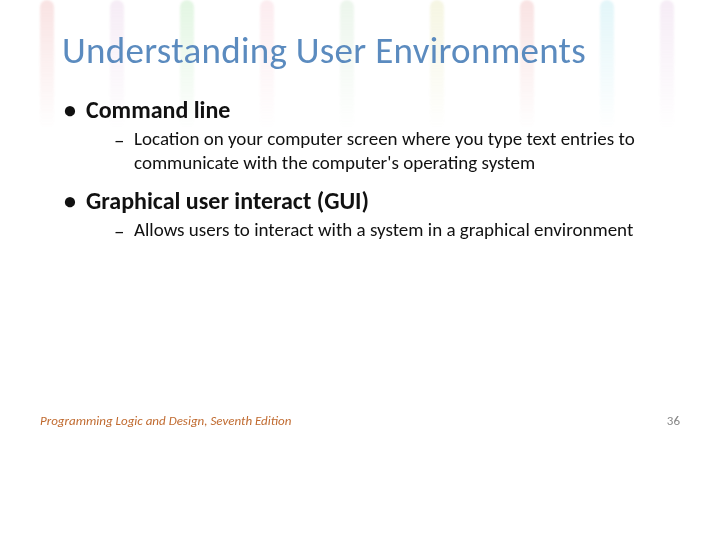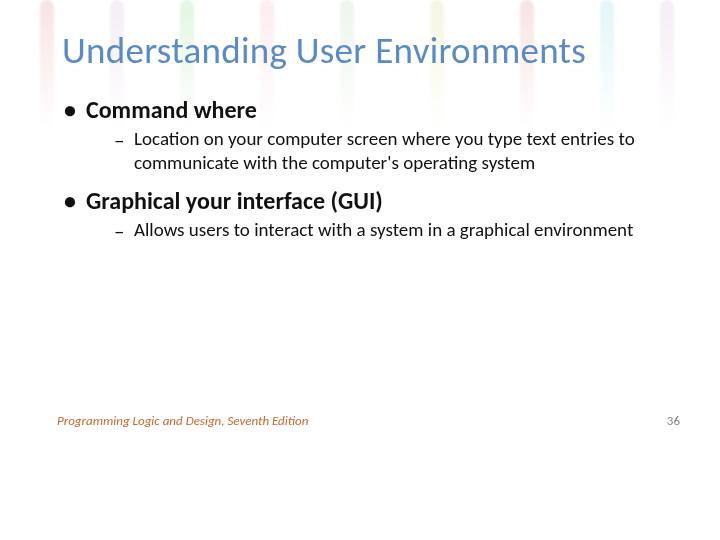--- a/index.html
+++ b/index.html
@@ -96,21 +96,21 @@
     content: "–";
     position: absolute;
     left: 0;
     top: 0;
     font-size: 21px;
     color: #111;
   }
   .footer {
     position: absolute;
     bottom: 16px;
-    left: 57px;
+    left: 40px;
     right: 40px;
     display: flex;
     justify-content: space-between;
     align-items: baseline;
     font-size: 13px;
   }
   .footer-left {
     color: #c06a2f;
     font-style: italic;
   }
@@ -131,27 +131,27 @@
   <div class="streak s7"></div>
     <div class="streak s8"></div>
     <div class="streak s9"></div>
 </div>
 
 <div class="slide">
   <h1 class="title">Understanding User Environments</h1>
 
   <ul class="lvl1">
     <li>
-      <span>Command where</span>
+      <span>Command line</span>
       <ul class="lvl2">
         <li>Location on your computer screen where you type text entries to communicate with the computer's operating system</li>
       </ul>
     </li>
     <li>
-      <span>Graphical your interface (GUI)</span>
+      <span>Graphical user interact (GUI)</span>
       <ul class="lvl2">
         <li>Allows users to interact with a system in a graphical environment</li>
       </ul>
     </li>
   </ul>
 
   <div class="footer">
     <span class="footer-left">Programming Logic and Design, Seventh Edition</span>
     <span class="footer-right">36</span>
   </div>

